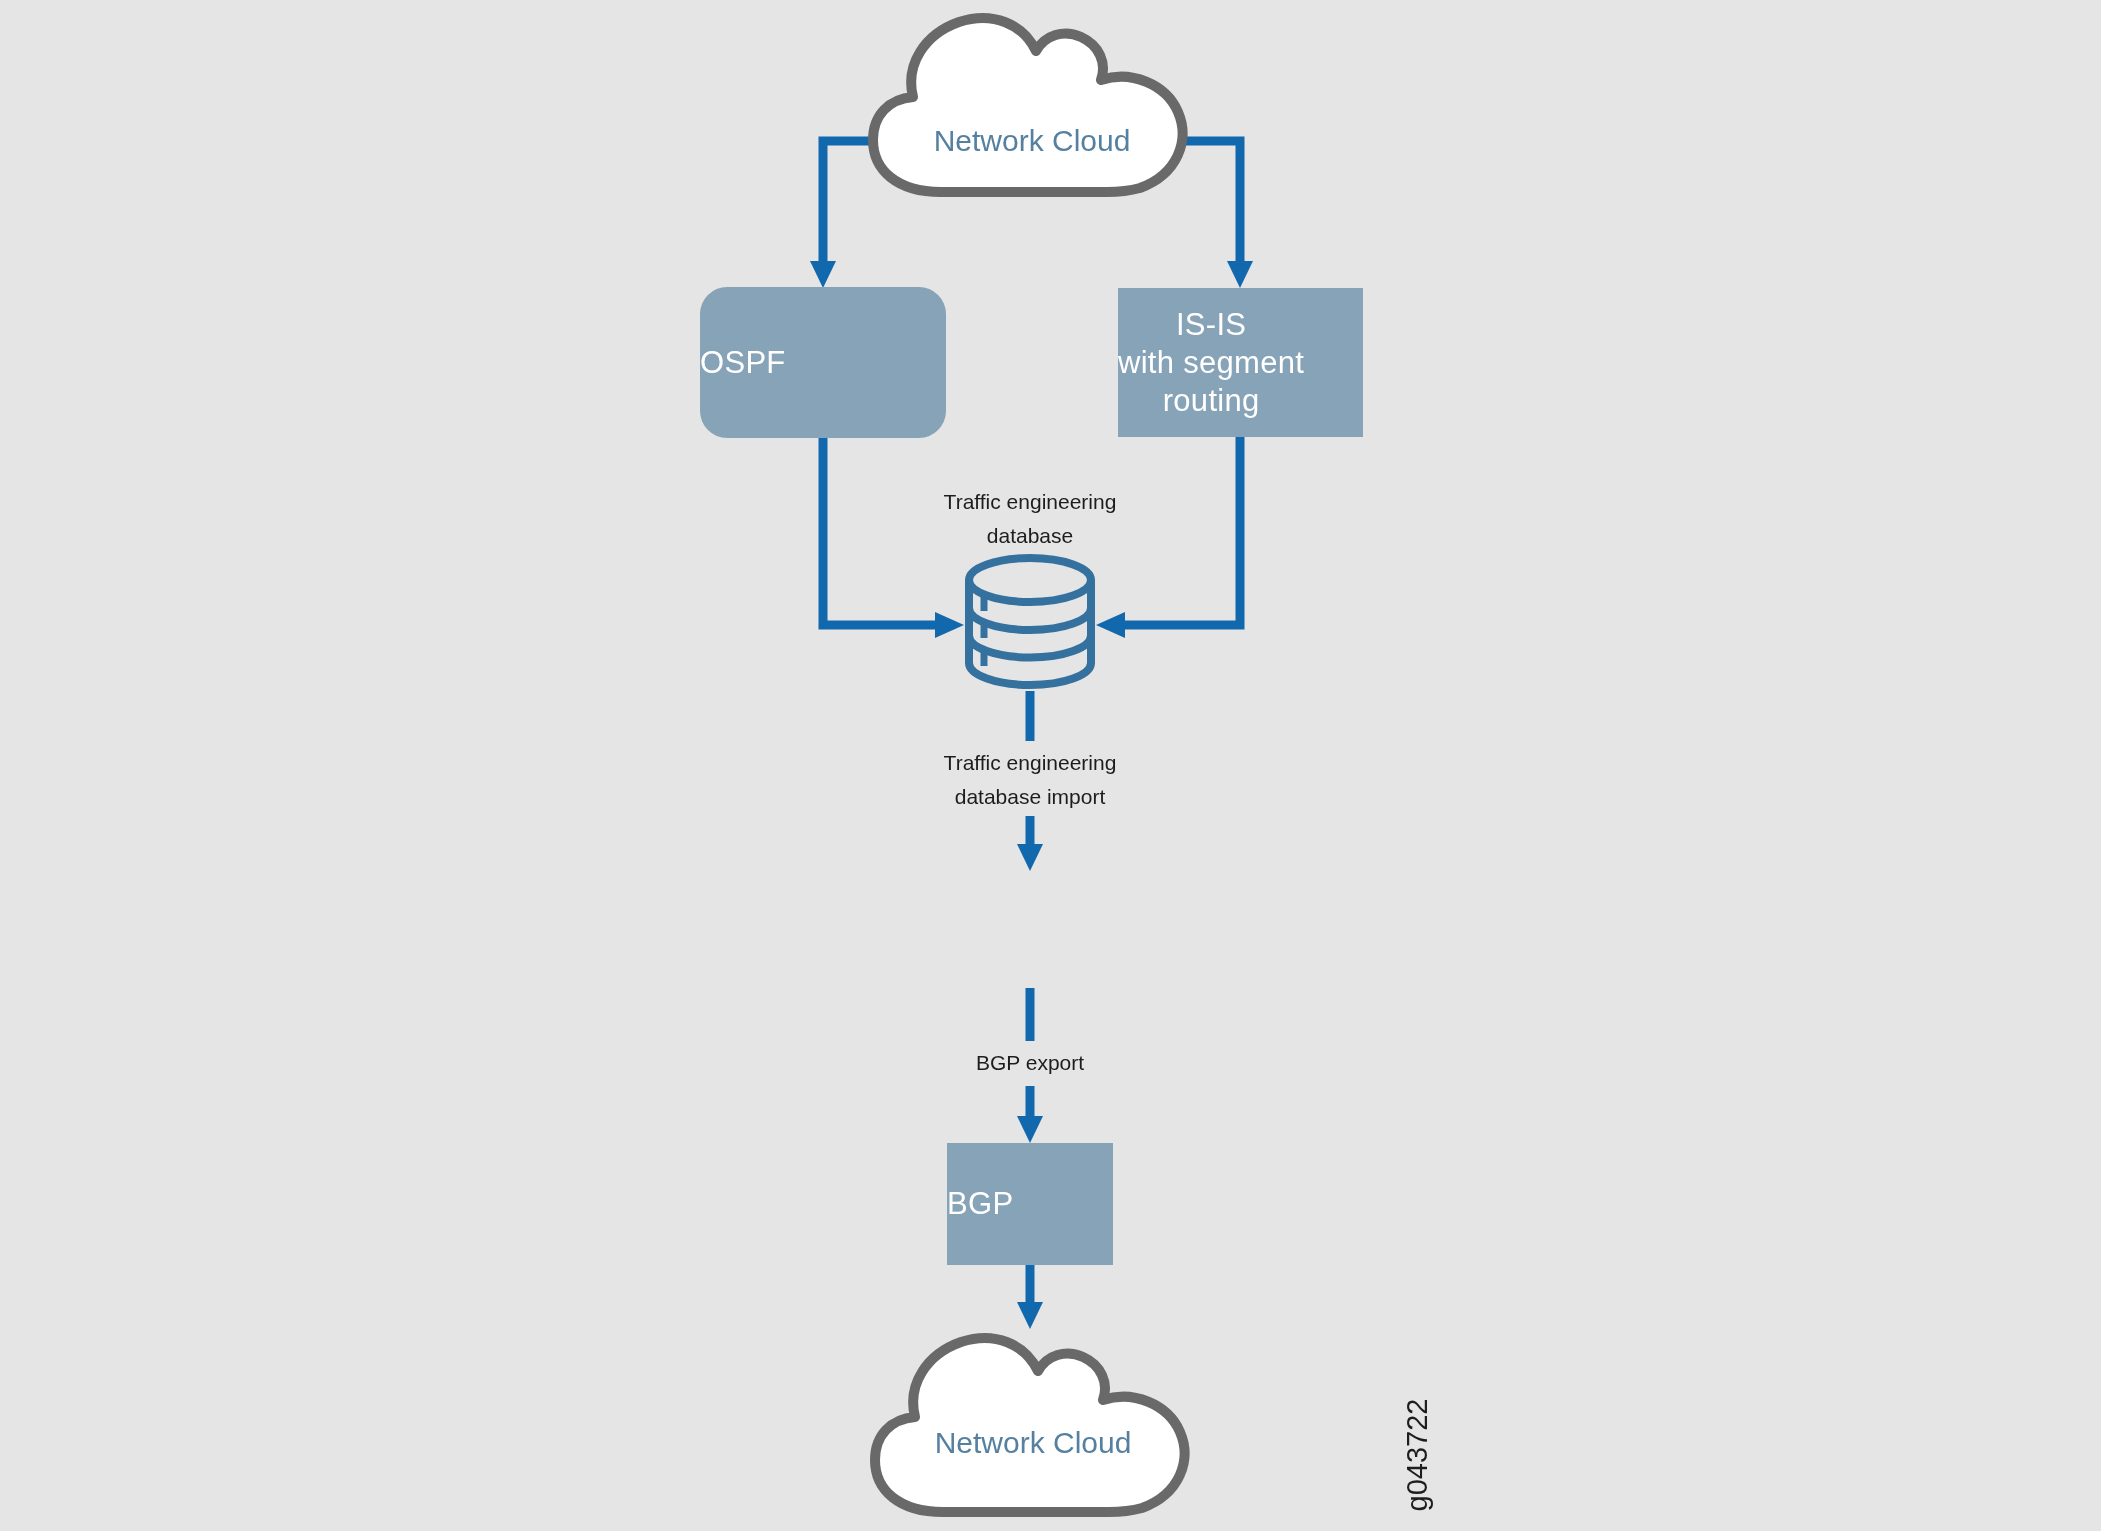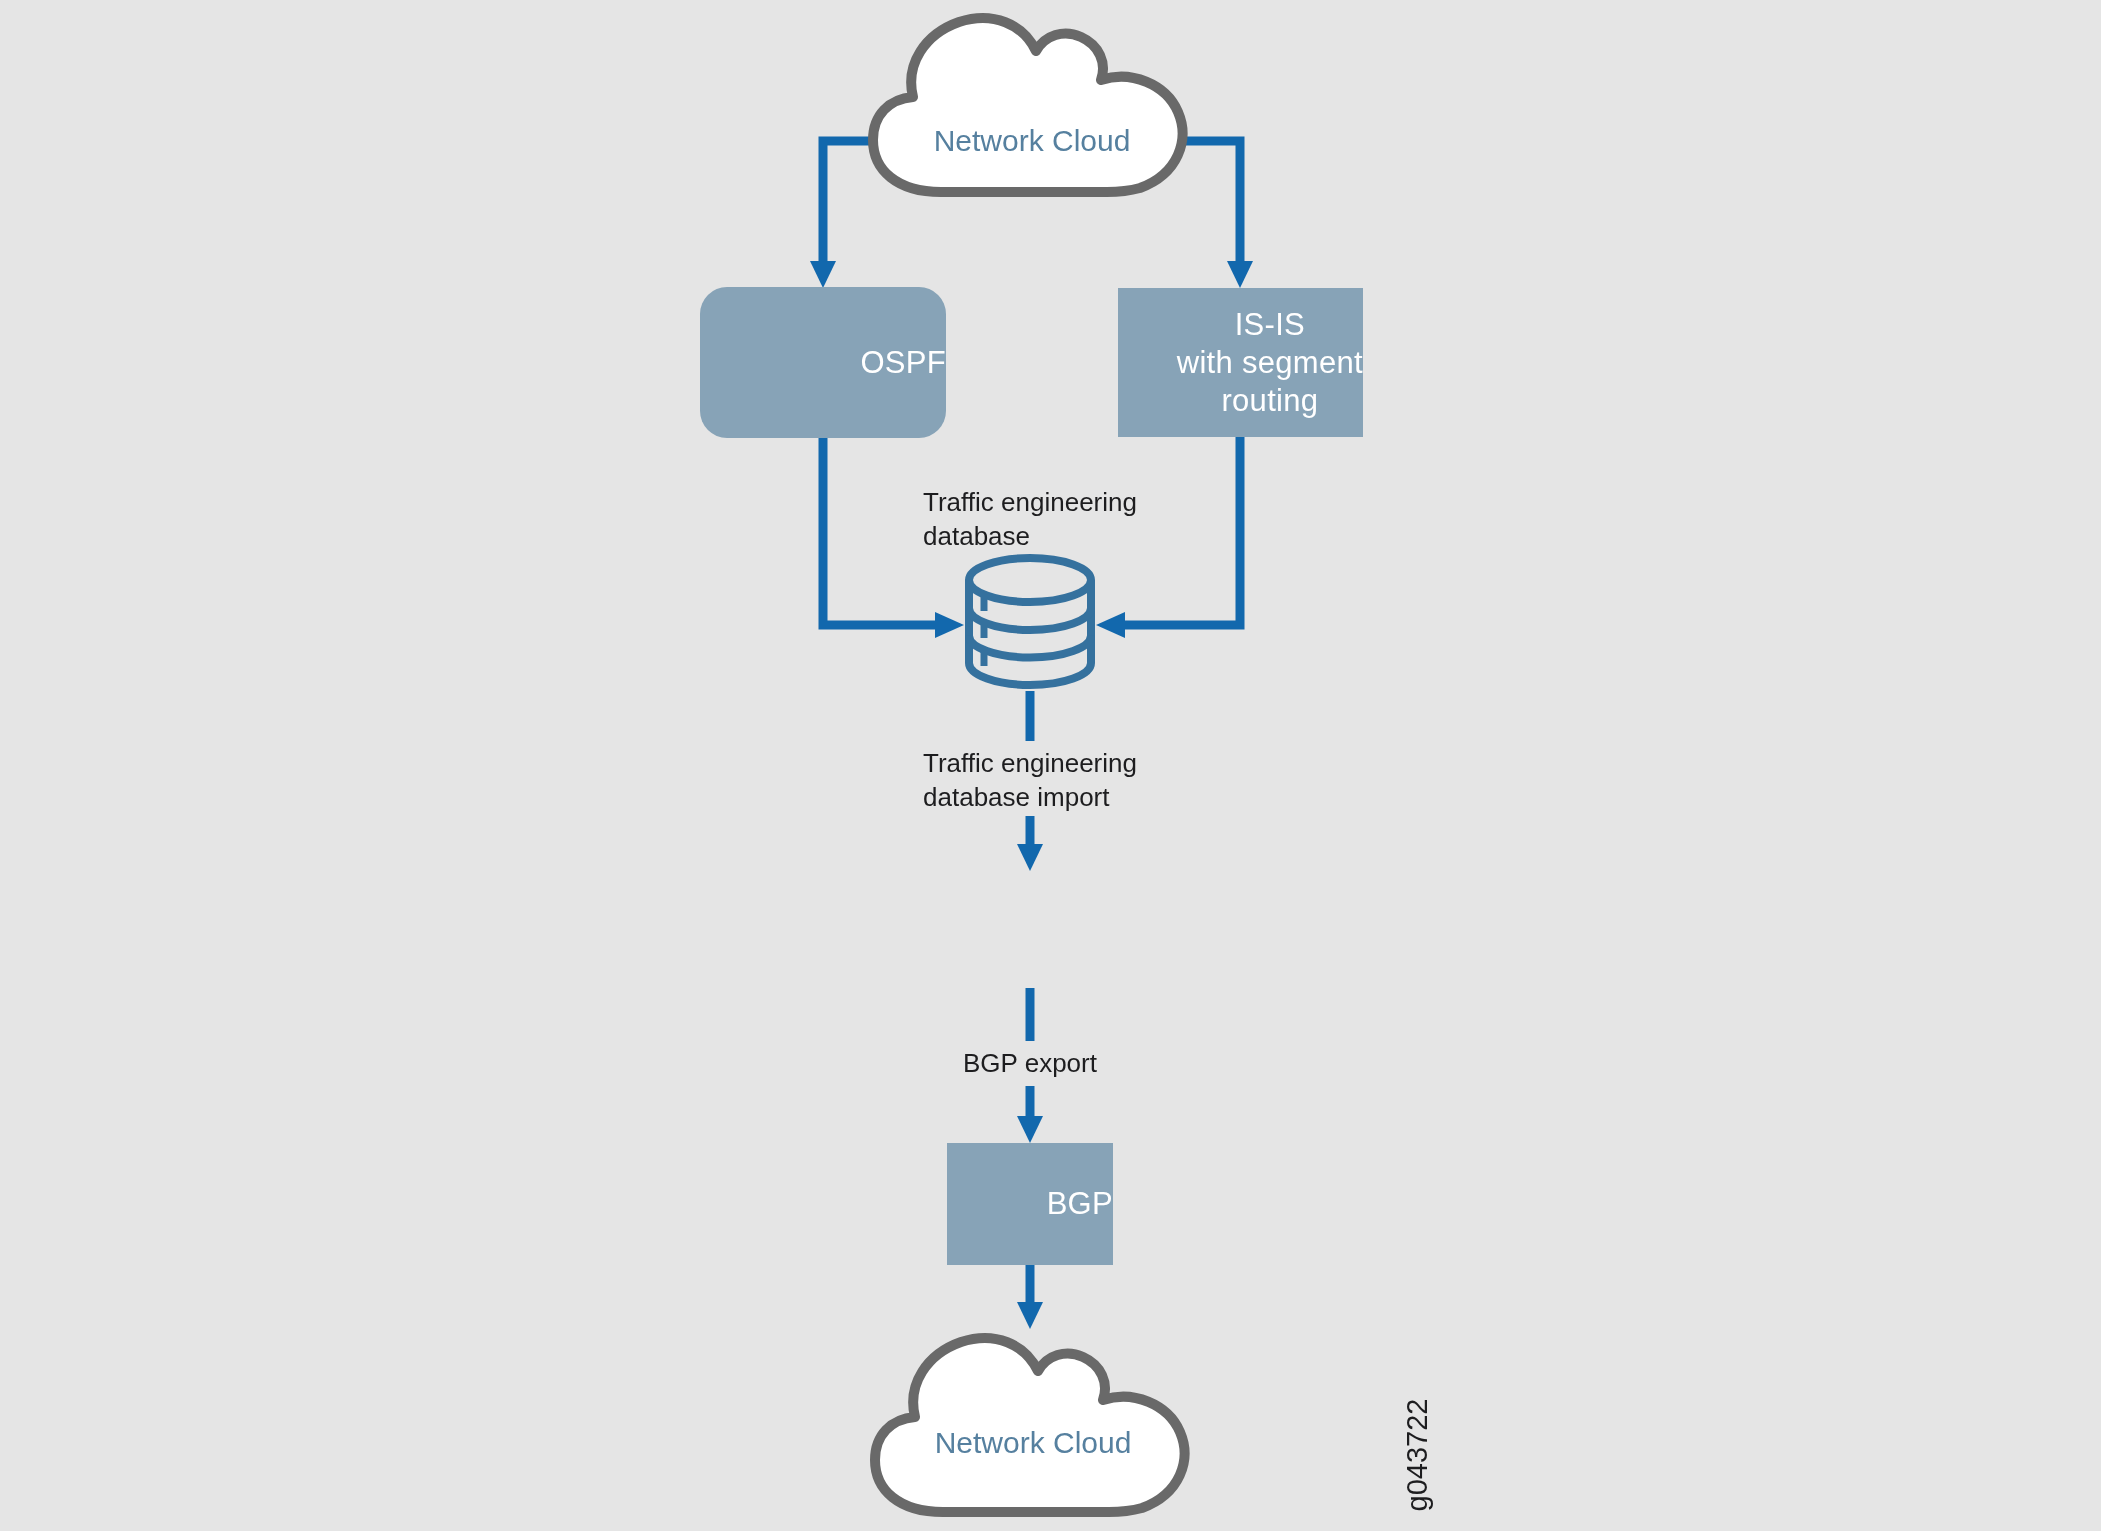--- a/index.html
+++ b/index.html
@@ -10,37 +10,38 @@
     background: #e5e5e5;
     font-family: "Liberation Sans", sans-serif;
     overflow: hidden;
   }
   svg.layer { position: absolute; left: 0; top: 0; }
 
   .node {
     position: absolute;
     display: flex;
     align-items: center;
-    justify-content: flex-end;
+    justify-content: flex-start;
     color: #ffffff;
     font-size: 31px;
     line-height: 38px;
     text-align: center;
     white-space: pre-line;
     letter-spacing: 0.3px;
   }
   .node-blue { background: #87a3b7; }
   .node-gray { background: #a7a7a7; }
 
   .label {
     position: absolute;
     transform: translateX(-50%);
     color: #1d1d1f;
-    font-size: 26px;
+    font-size: 21px;
     line-height: 34px;
+    text-align: center;
     white-space: pre-line;
   }
   .cloud-label {
     position: absolute;
     transform: translate(-50%, -50%);
     color: #56809f;
     font-size: 30px;
     white-space: nowrap;
   }
   .figure-id {

